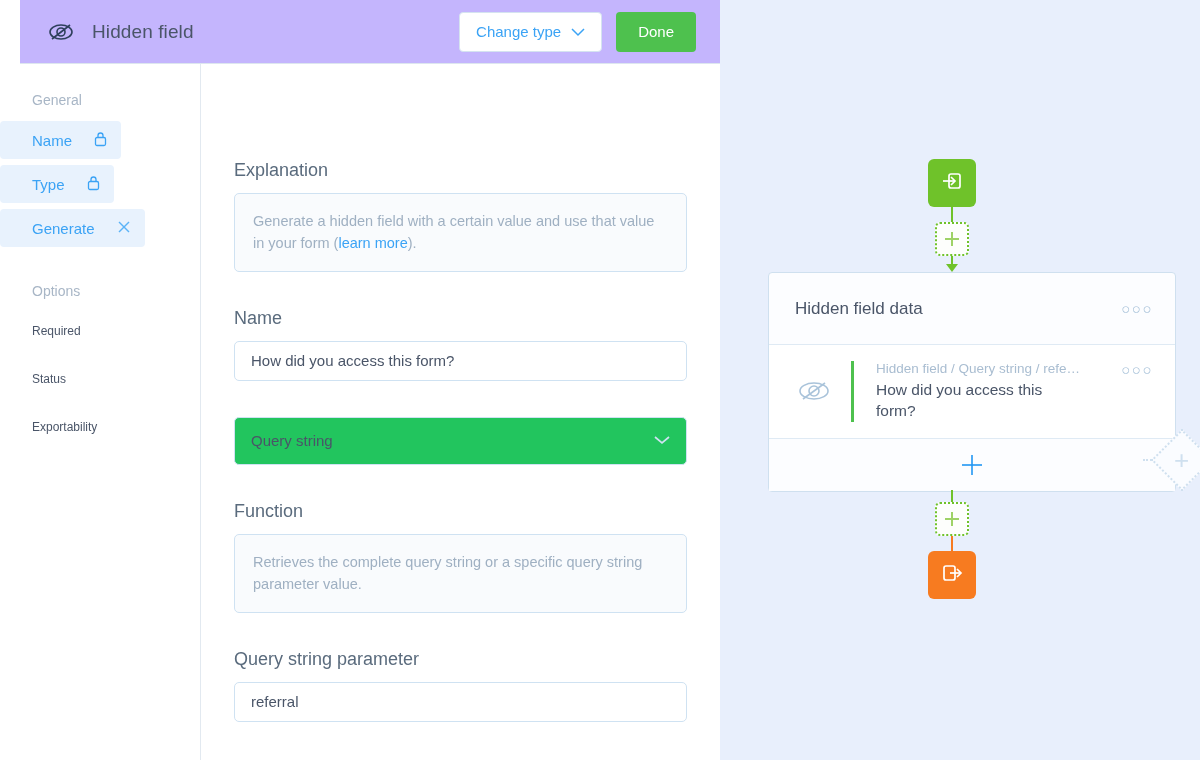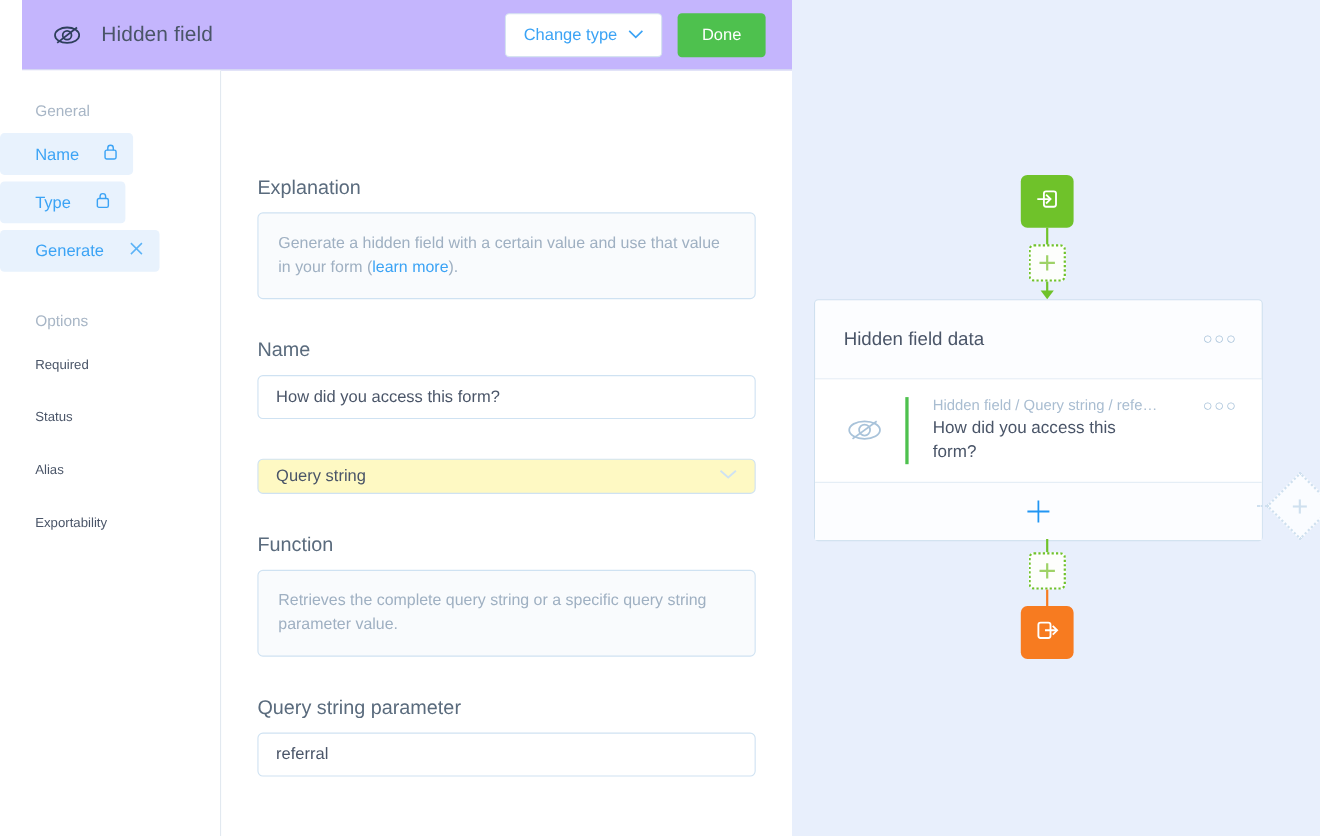--- a/index.html
+++ b/index.html
@@ -68,21 +68,21 @@
     padding: 16px 18px; font-size: 14.5px; line-height: 1.55; color: #9fb0c2;
     min-height: 72px;
   }
   .ro-box a { color: #3ba3f5; text-decoration: none; }
   .input-box {
     height: 40px; border: 1px solid #cfe2f2; border-radius: 5px; background: #fff;
     display: flex; align-items: center; padding: 0 16px;
     font-size: 15px; color: #4a5568; cursor: text;
   }
   .select-box {
-    height: 32px; border: 1px solid #cfe2f2; border-radius: 5px; background: #fef9c3;
+    height: 48px; border: 1px solid #cfe2f2; border-radius: 5px; background: #22c55e;
     display: flex; align-items: center; padding: 0 14px 0 16px;
     font-size: 15px; color: #4a5568; cursor: pointer; gap: 16px;
   }
   .select-box .chev { margin-left: auto; }
 
   
   .canvas {
     width: 480px; height: 760px; background: #e8effc; position: relative; overflow: hidden;
   }
   .node {
@@ -96,21 +96,21 @@
   .plus-dotted {
     position: absolute; width: 34px; height: 34px;
     border: 2px dotted #6fc22a; border-radius: 5px; background: #fdfefc;
     display: flex; align-items: center; justify-content: center; cursor: pointer;
   }
   .arrowhead { position: absolute; left: 226px; width: 0; height: 0;
     border-left: 6px solid transparent; border-right: 6px solid transparent;
     border-top: 8px solid #6fc22a; }
 
   .card {
-    position: absolute; left: 20px; top: 272px; width: 408px;
+    position: absolute; left: 48px; top: 272px; width: 408px;
     background: #fcfdff; border: 1px solid #cfe0ef; border-radius: 4px;
   }
   .card-header {
     height: 72px; display: flex; align-items: center;
     padding: 0 22px 0 26px; border-bottom: 1px solid #dfeaf4;
   }
   .card-title { font-size: 17px; color: #4a5568; }
   .dots { margin-left: auto; color: #a9c3da; font-size: 15px; letter-spacing: 1.5px; cursor: pointer; }
   .card-row {
     display: flex; padding: 16px 22px 16px 26px;
@@ -204,21 +204,20 @@
             </svg>
           </span>
         </div>
 
         <div class="side-spacer"></div>
 
         <div class="side-group-label">Options</div>
 
         <div class="side-plain">Required</div>
         <div class="side-plain">Status</div>
-        <div class="side-plain">Alias</div>
         <div class="side-plain">Exportability</div>
       </div>
 
       <div class="form">
 
         <div class="field">
           <div class="field-label">Explanation</div>
           <div class="ro-box">
             <span>Generate a hidden field with a certain value and use that value in your form (</span><a href="#">learn more</a><span>).</span>
           </div>

